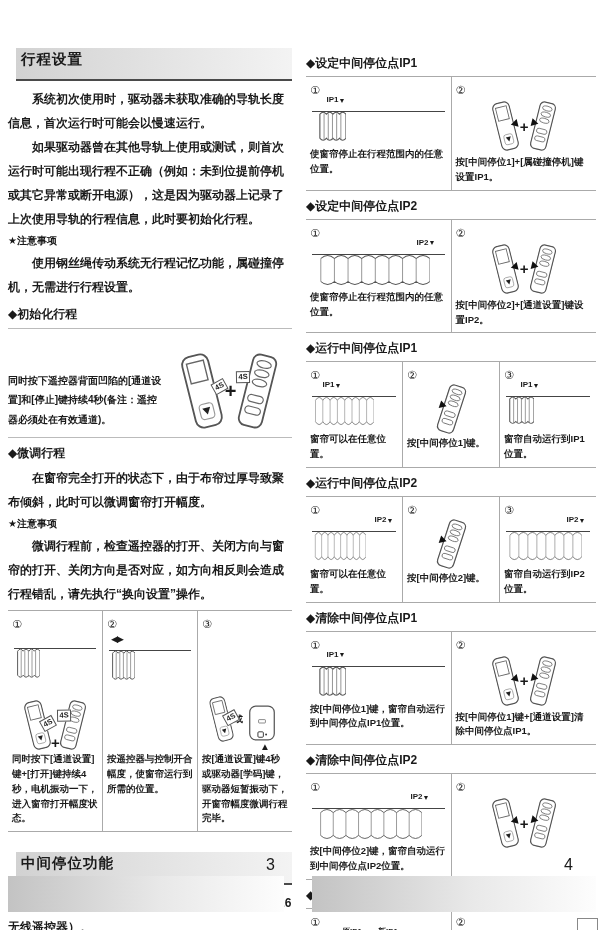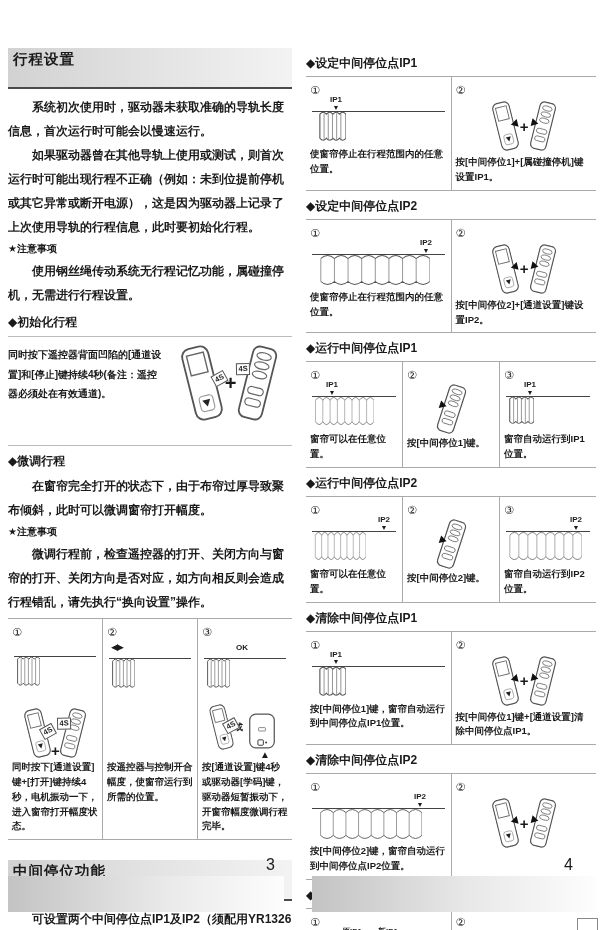--- a/index.html
+++ b/index.html
@@ -4,46 +4,46 @@
 <style>
   html,body{margin:0;padding:0;background:#fff;}
   .canvas{position:relative;width:600px;height:930px;background:#ffffff;overflow:hidden;
           font-family:"Liberation Sans","DejaVu Sans",sans-serif;color:#1a1a1a;}
   
   .pagecol{position:absolute;top:48px;}
   #pleft{left:8px;width:284px;}
   #pright{left:306px;width:290px;}
 
   
-  .secbar{height:20px;padding:2px 5px 17px;font-size:14.5px;font-weight:bold;letter-spacing:1px;
-          background:linear-gradient(90deg,#d2d2d2,#f3f3f3);border-bottom:2px solid #4a4a4a;margin-bottom:6px;}
+  .secbar{height:20px;padding:2px 5px 9px;font-size:14.5px;font-weight:bold;letter-spacing:1px;
+          background:linear-gradient(90deg,#d2d2d2,#f3f3f3);border-bottom:2px solid #4a4a4a;margin-bottom:6px;margin-left:8px;}
 
   
   .bp{margin:0;font-size:12px;font-weight:600;line-height:2.0;text-indent:2em;}
   .nh{margin:0;font-size:10px;font-weight:700;line-height:2.0;}
   .dh{margin:6px 0 3px;font-size:12px;font-weight:bold;line-height:1.6;}
 
   
-  .initblk{display:flex;align-items:flex-start;border-top:1px solid #bbb;border-bottom:1px solid #bbb;
+  .initblk{display:flex;align-items:flex-end;border-top:1px solid #bbb;border-bottom:1px solid #bbb;
            padding:8px 0;margin:4px 0 2px;min-height:92px;}
   .initcap{width:158px;font-size:10px;font-weight:600;line-height:1.95;margin:0;}
   .initfig{flex:1;display:flex;align-items:center;justify-content:center;gap:8px;}
 
   
   .tbl{display:flex;border-top:1px solid #aaa;border-bottom:1px solid #aaa;}
   .cell{flex:1;padding:3px 4px 5px;position:relative;min-width:0;}
   .cell + .cell{border-left:1px solid #aaa;}
   .num{font-size:11px;line-height:1.2;display:inline-block;}
   .cap{margin:2px 0 0;font-size:9.5px;font-weight:600;line-height:1.55;}
 
   
   .fig{position:relative;height:46px;margin-top:1px;}
   .rail{position:absolute;left:2px;right:2px;top:12px;border-top:1.5px solid #444;}
   .csvg{position:absolute;top:12px;}
-  .mark{position:absolute;top:-3px;transform:translateX(-50%);display:flex;flex-direction:column;align-items:center;z-index:2;}
+  .mark{position:absolute;top:-3px;transform:translateX(-50%);display:flex;flex-direction:row;align-items:center;z-index:2;}
   .iplab{font-size:8px;font-weight:700;line-height:1.1;white-space:nowrap;}
   .mtri{font-size:7px;line-height:0.8;}
   .oklab{position:absolute;top:-1px;left:34px;font-size:8px;font-weight:700;}
   .lr{position:absolute;top:-2px;left:4px;font-size:9px;font-weight:700;letter-spacing:-1px;}
 
   .figR{display:flex;align-items:center;justify-content:center;gap:5px;height:54px;margin-top:1px;}
   .figS{display:flex;align-items:center;justify-content:center;height:50px;margin-top:1px;}
   .rw{position:relative;display:inline-block;line-height:0;}
   .tl{transform:rotate(-14deg);}
   .tr{transform:rotate(14deg);}
@@ -190,27 +190,20 @@
                 <use href="#curt-bunch" width="100%" height="100%"></use>
               </svg>
           </div>
         </div>
         <p class="cap">按遥控器与控制开合幅度，使窗帘运行到所需的位置。</p>
       </div>
 
       <div class="cell">
         <span class="num">③</span>
         <div class="lfig">
-          <div class="lcurt">
-            <span class="oklab">OK</span>
-            <i class="rail" style="top:14px"></i>
-            <svg class="csvg" style="left:4px;top:14px" width="24" height="32" viewBox="0 0 30 40" preserveAspectRatio="none">
-                <use href="#curt-bunch" width="100%" height="100%"></use>
-              </svg>
-          </div>
           <div class="lbot" style="bottom:8px">
             <span class="rw tl">
               <svg width="17" height="46" viewBox="0 0 26 64" preserveAspectRatio="none">
                   <use href="#r-slim" width="100%" height="100%"></use>
                 </svg>
               <span class="b4s" style="right:-8px;top:18px">4S</span>
             </span>
             <span class="ortxt">或</span>
             <span class="drvwrap">
               <svg width="30" height="38" viewBox="0 0 44 56" preserveAspectRatio="none">

